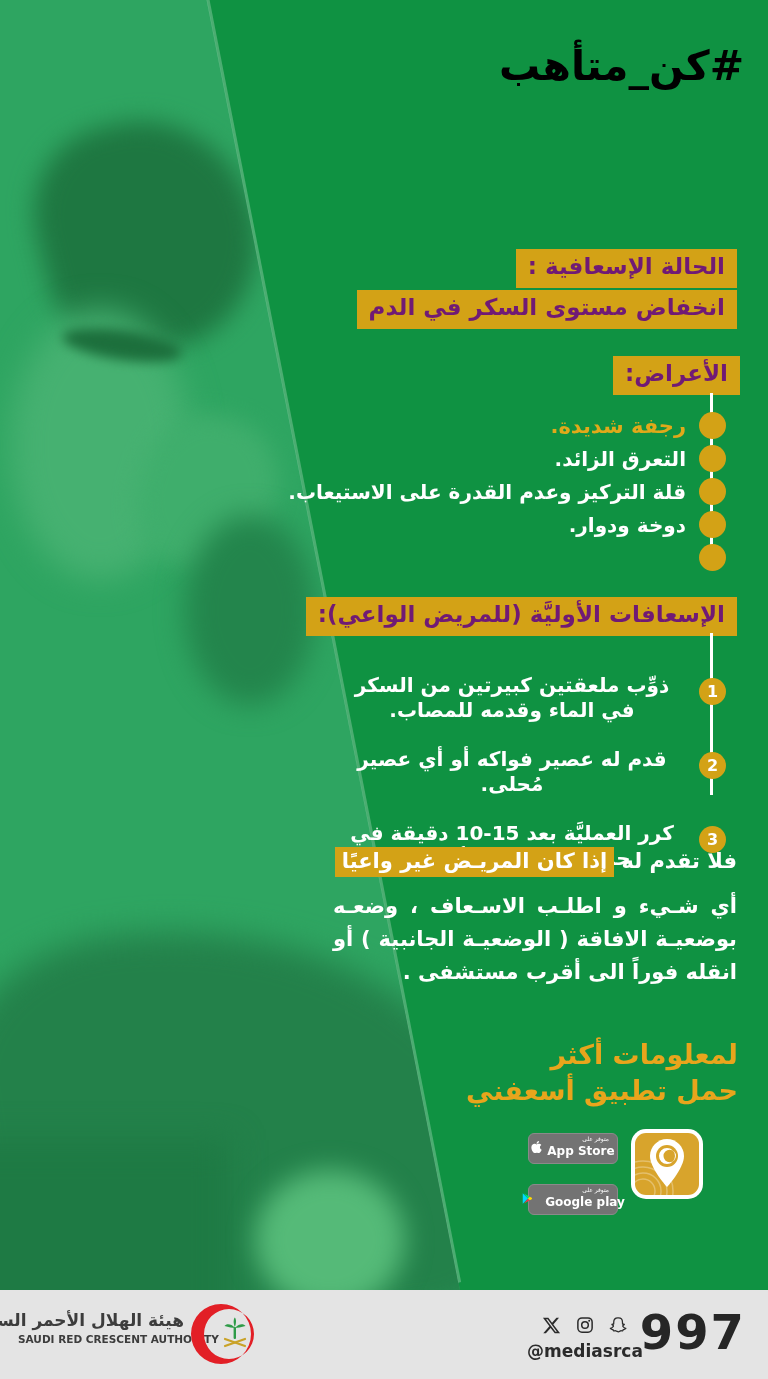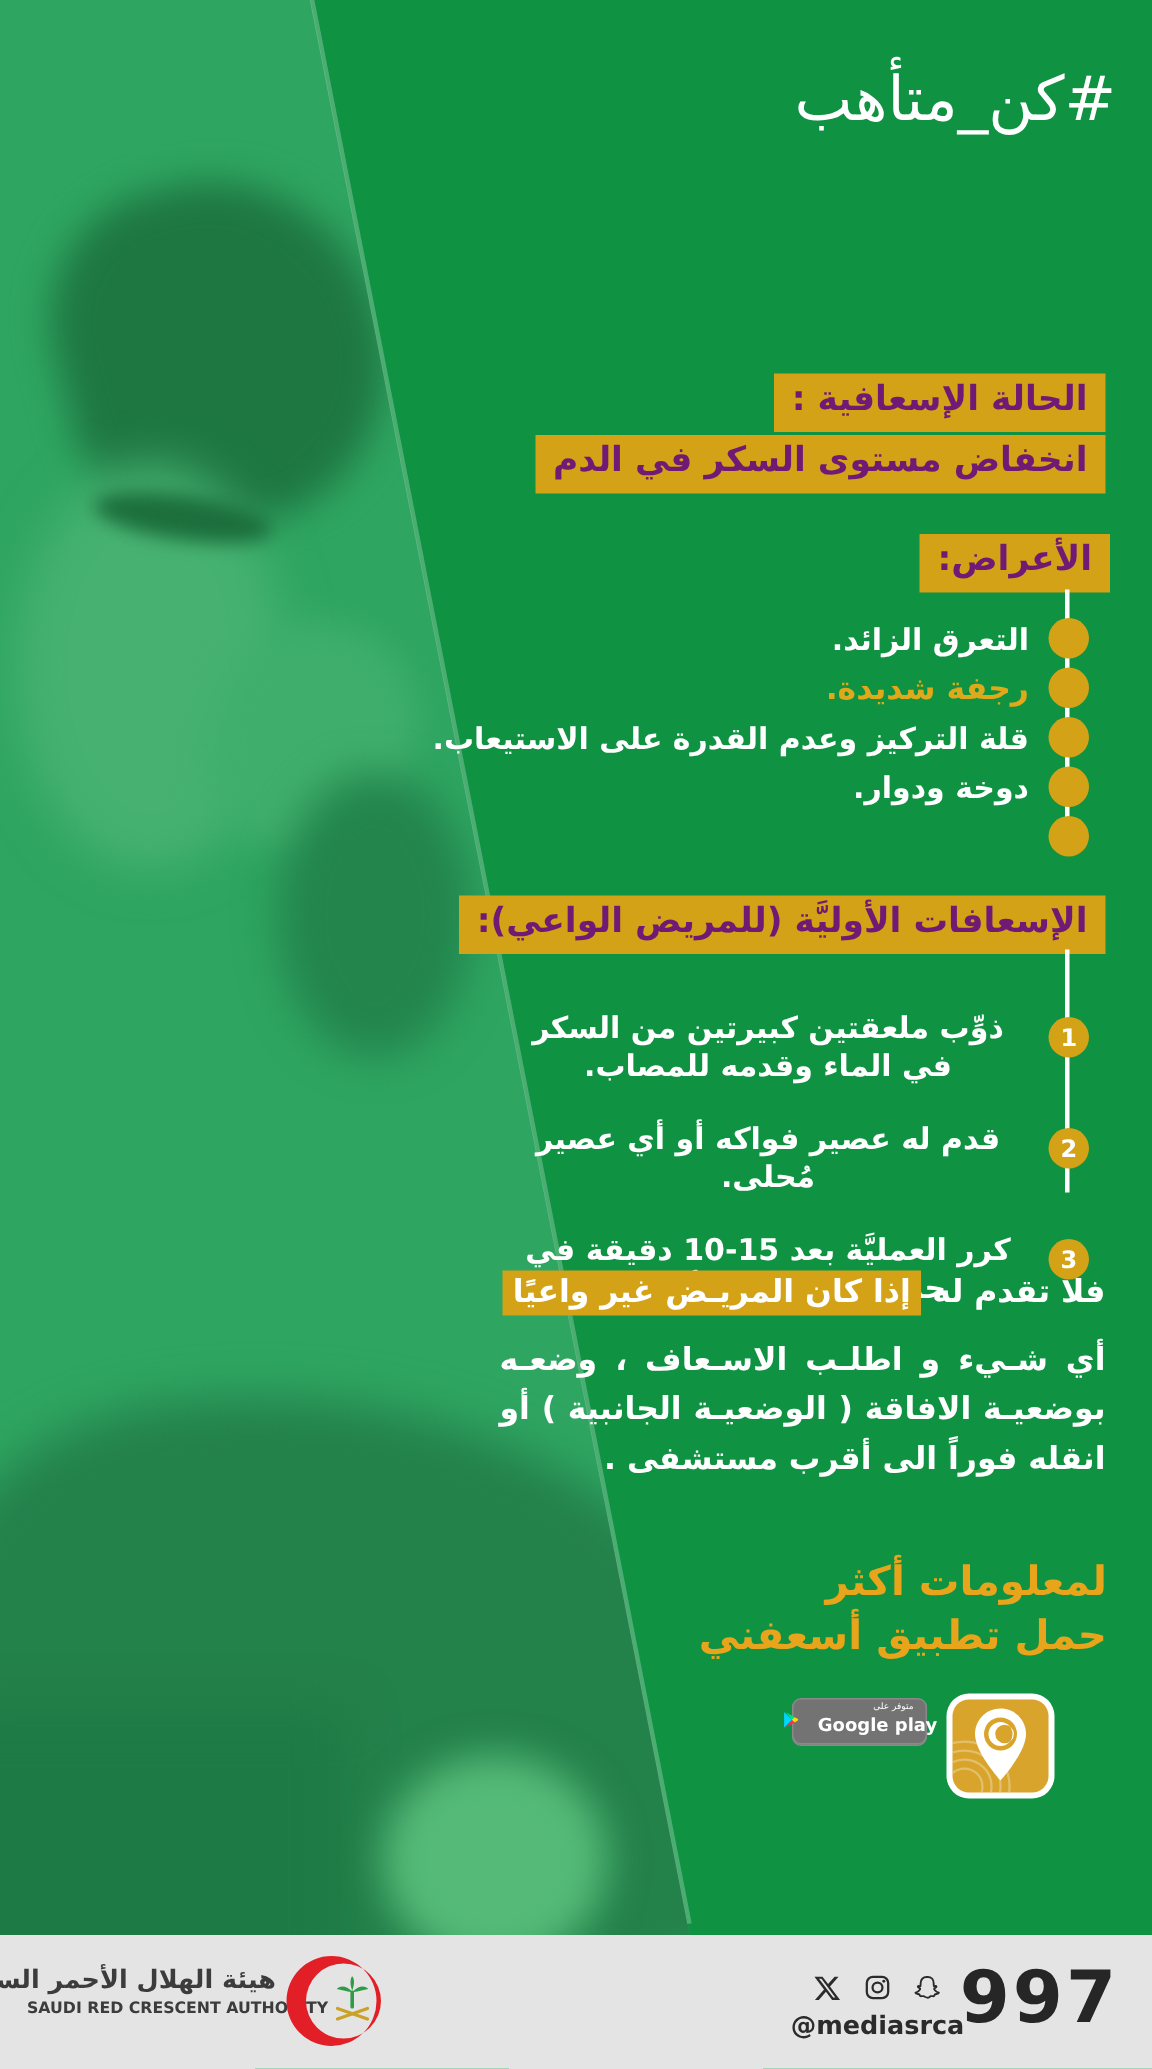--- a/index.html
+++ b/index.html
@@ -19,21 +19,21 @@
   .ph-brow{left:62px;top:330px;width:120px;height:30px;background:#1C6F3C;border-radius:50%;filter:blur(6px);transform:rotate(8deg);}
   .ph-hand{left:140px;top:415px;width:135px;height:155px;background:#3FAE6C;border-radius:45%;filter:blur(11px);transform:rotate(18deg);}
   .ph-nose{left:185px;top:515px;width:130px;height:190px;background:#23854C;border-radius:50%;filter:blur(14px);}
   .ph-arm{left:-30px;top:920px;width:540px;height:420px;background:#23814A;border-radius:30% 70% 20% 40%;filter:blur(16px);transform:rotate(-8deg);}
   .ph-dark2{left:-40px;top:1140px;width:270px;height:220px;background:#1E7A44;filter:blur(16px);}
   .ph-light{left:255px;top:1170px;width:150px;height:140px;background:#55BA78;border-radius:50%;filter:blur(13px);}
   .edge-highlight{
     position:absolute;left:205px;top:-8px;width:3px;height:1315px;
     background:rgba(255,255,255,.25);transform:rotate(-11.1deg);transform-origin:top center;
   }
-  .hashtag{position:absolute;top:42px;right:24px;color:#ffffff;font-size:41px;font-weight:normal;direction:rtl;}
+  .hashtag{position:absolute;top:42px;right:24px;color:#000000;font-size:41px;font-weight:bold;direction:rtl;}
   .gold-box{
     position:absolute;display:inline-block;background:#D3A216;color:#701a75;
     font-weight:bold;direction:rtl;padding:4px 12px 9px;font-size:23px;white-space:nowrap;
   }
   .box-case-label{top:249px;right:31px;}
   .box-case-name{top:290px;right:31px;}
   .box-symptoms-title{top:356px;right:28px;}
   .box-firstaid-title{top:597px;right:31px;}
   .v-line{position:absolute;right:55px;width:3px;background:#fff;}
   .sym-line{top:393px;height:168px;}
@@ -54,21 +54,21 @@
   .warning .line1{text-align:right;white-space:nowrap;}
   .warning .hl{background:#D3A216;padding:2px 7px 4px;}
   .warning .rest{text-align:justify;margin-top:12px;}
   .promo{position:absolute;top:1037px;right:30px;direction:rtl;text-align:right;color:#E8A51C;font-size:27px;font-weight:bold;line-height:36px;}
   
   .store-badge{
     position:absolute;left:528px;width:90px;height:31px;background:#737373;border:1px solid #8a8a8a;
     border-radius:6px;color:#fff;display:flex;align-items:center;justify-content:center;gap:5px;box-sizing:border-box;
   }
   .badge-appstore{top:1133px;}
-  .badge-google{top:1132px;gap:12px;}
+  .badge-google{top:1184px;gap:12px;}
   .badge-ar{position:absolute;top:1px;right:8px;font-size:6px;color:#fff;direction:rtl;}
   .badge-label{font-size:12px;font-weight:bold;margin-top:4px;white-space:nowrap;}
   .app-icon{
     position:absolute;left:631px;top:1129px;width:72px;height:70px;background:#fff;border-radius:15px;
     padding:4px;box-sizing:border-box;
   }
   .app-icon-inner{width:100%;height:100%;background:#D8A42C;border-radius:11px;position:relative;overflow:hidden;}
   
   .footer{position:absolute;left:0;bottom:0;width:768px;height:89px;background:#E4E4E4;}
   .org{position:absolute;left:18px;top:20px;width:166px;text-align:center;color:#3C3C3C;}
@@ -100,25 +100,25 @@
   <div class="hashtag">#كن_متأهب</div>
 
   <div class="gold-box box-case-label">الحالة الإسعافية :</div>
   <div class="gold-box box-case-name">انخفاض مستوى السكر في الدم</div>
 
   <div class="gold-box box-symptoms-title">الأعراض:</div>
   <div class="v-line sym-line"></div>
   <div class="symptoms-list">
     <div class="sym-row">
       <span class="dot"></span>
+      <span class="sym-text gold-text">رجفة شديدة.</span>
+    </div>
+    <div class="sym-row">
+      <span class="dot"></span>
       <span class="sym-text">التعرق الزائد.</span>
-    </div>
-    <div class="sym-row">
-      <span class="dot"></span>
-      <span class="sym-text gold-text">رجفة شديدة.</span>
     </div>
     <div class="sym-row">
       <span class="dot"></span>
       <span class="sym-text">قلة التركيز وعدم القدرة على الاستيعاب.</span>
     </div>
     <div class="sym-row">
       <span class="dot"></span>
       <span class="sym-text">دوخة ودوار.</span>
     </div>
     <div class="sym-row">

